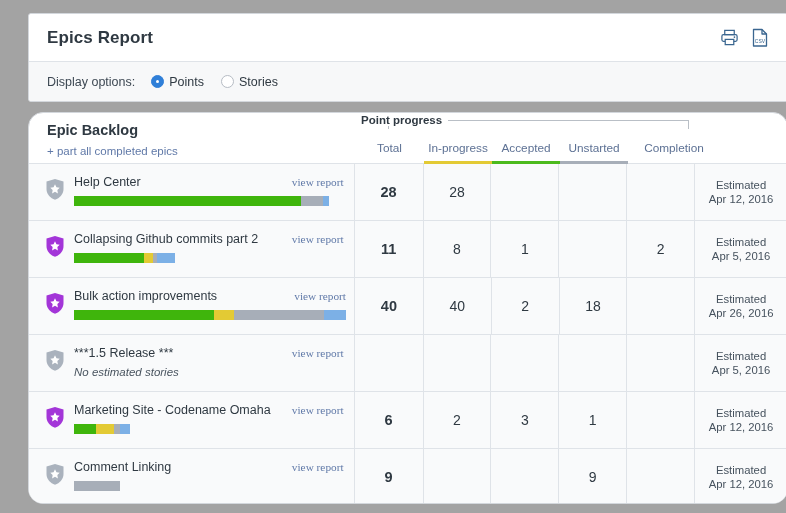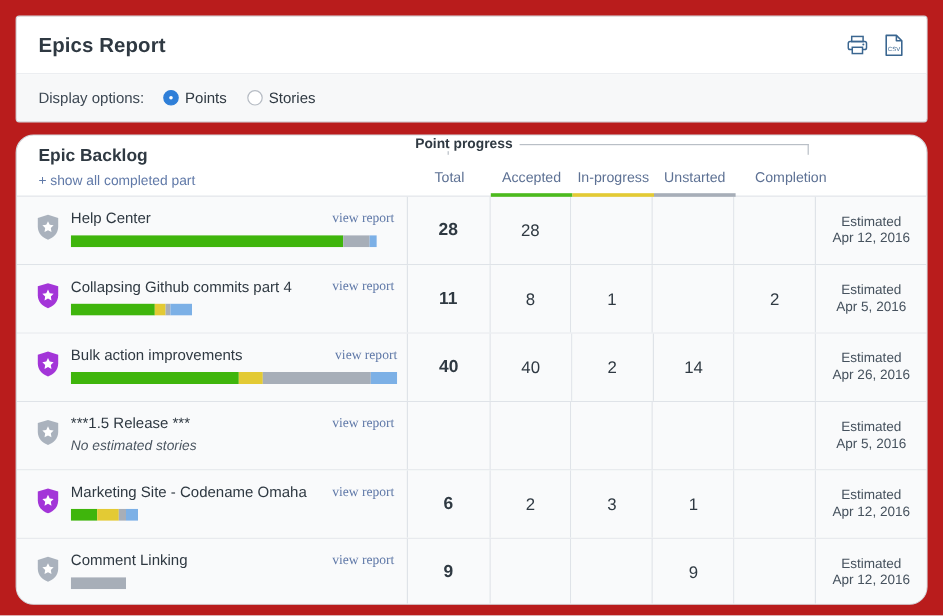--- a/index.html
+++ b/index.html
@@ -10,23 +10,23 @@
   }
   body {
     width: 786px;
     height: 513px;
     overflow: hidden;
   }
   .page {
     width: 786px;
     height: 513px;
     position: relative;
-    background: #b91c1c;
-    box-sizing: border-box;
-    padding: 13px 13px 0 13px;
+    background: #a3a3a3;
+    box-sizing: border-box;
+    padding: 13px 13px 0 28px;
   }
 
   
   .panel {
     background: #ffffff;
     border: 1px solid #d3d7dc;
     border-radius: 3px;
     box-sizing: border-box;
   }
   .report-panel { width: 760px; }
@@ -306,36 +306,36 @@
         <div class="radio-text">Stories</div>
       </div>
     </div>
   </div>
 
   <div class="panel backlog-panel">
 
     <div class="backlog-head">
       <div class="backlog-head-left">
         <div class="backlog-title">Epic Backlog</div>
-        <div class="show-all">+ show all completed part</div>
+        <div class="show-all">+ part all completed epics</div>
       </div>
       <div class="col-headers">
         <div class="bracket"></div>
         <div class="bracket-label">
           <span>Point progress</span>
         </div>
         <div class="hdr-row">
           <div class="hdr-cell c-total">Total</div>
+          <div class="hdr-cell c-prog">
+            <span>In-progress</span>
+            <span class="uline u-yellow"></span>
+          </div>
           <div class="hdr-cell c-acc">
             <span>Accepted</span>
             <span class="uline u-green"></span>
-          </div>
-          <div class="hdr-cell c-prog">
-            <span>In-progress</span>
-            <span class="uline u-yellow"></span>
           </div>
           <div class="hdr-cell c-unst">
             <span>Unstarted</span>
             <span class="uline u-gray"></span>
           </div>
           <div class="hdr-cell c-comp">Completion</div>
         </div>
       </div>
     </div>
 
@@ -367,21 +367,21 @@
           </div>
         </div>
         <div class="row">
           <div class="cell-name">
             <span class="shield"><svg viewBox="0 0 20 23" width="20" height="23">
                 <path d="M10 1 L18.5 3.6 V11 C18.5 16.4 14.6 20.2 10 21.8 C5.4 20.2 1.5 16.4 1.5 11 V3.6 Z" fill="#a335d8"></path>
                 <path d="M10 6.3 L11.45 9.35 L14.7 9.8 L12.35 12.1 L12.9 15.4 L10 13.85 L7.1 15.4 L7.65 12.1 L5.3 9.8 L8.55 9.35 Z" fill="#ffffff"></path>
               </svg></span>
             <div class="name-block">
               <span class="view-report">view report</span>
-              <div class="epic-name">Collapsing Github commits part 4</div>
+              <div class="epic-name">Collapsing Github commits part 2</div>
               <div class="bar" style="width:101px">
                 <span class="seg green" style="width:70px"></span>
                 <span class="seg yellow" style="width:9px"></span>
                 <span class="seg gray" style="width:4px"></span>
                 <span class="seg blue" style="width:18px"></span>
               </div>
             </div>
           </div>
           <div class="cell-num total c-total">11</div>
           <div class="cell-num c-acc">8</div>
@@ -406,21 +406,21 @@
                 <span class="seg green" style="width:140px"></span>
                 <span class="seg yellow" style="width:20px"></span>
                 <span class="seg gray" style="width:90px"></span>
                 <span class="seg blue" style="width:22px"></span>
               </div>
             </div>
           </div>
           <div class="cell-num total c-total">40</div>
           <div class="cell-num c-acc">40</div>
           <div class="cell-num c-prog">2</div>
-          <div class="cell-num c-unst">14</div>
+          <div class="cell-num c-unst">18</div>
           <div class="cell-num c-ice"></div>
           <div class="cell-comp">
             <span class="est">Estimated</span>
             <span>Apr 26, 2016</span>
           </div>
         </div>
         <div class="row">
           <div class="cell-name">
             <span class="shield"><svg viewBox="0 0 20 23" width="20" height="23">
                 <path d="M10 1 L18.5 3.6 V11 C18.5 16.4 14.6 20.2 10 21.8 C5.4 20.2 1.5 16.4 1.5 11 V3.6 Z" fill="#aab2bd"></path>

